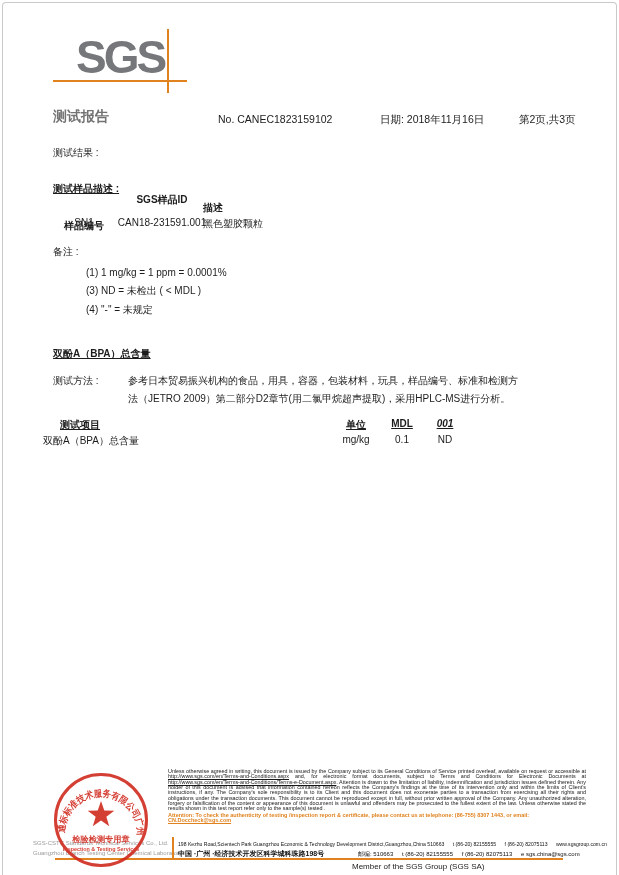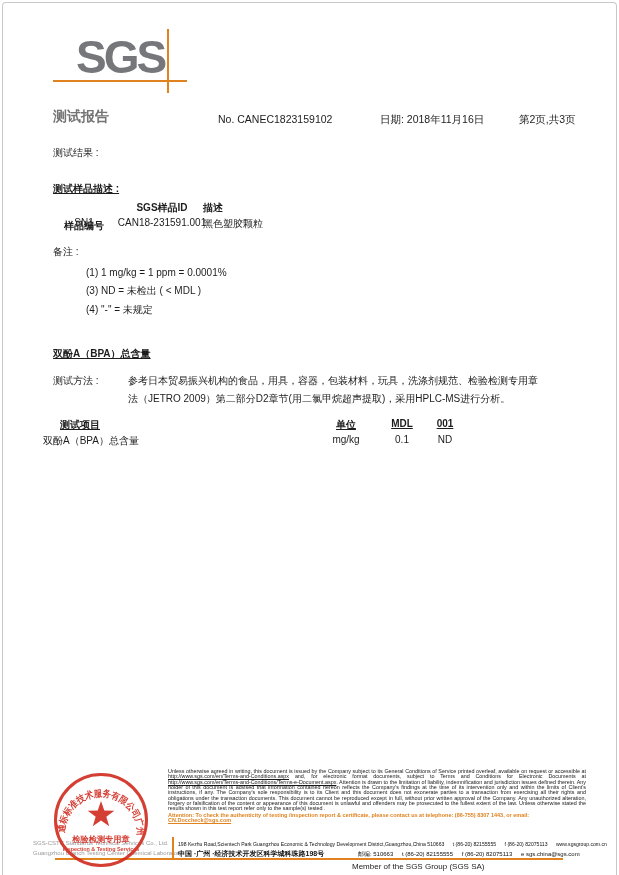--- a/index.html
+++ b/index.html
@@ -14,28 +14,28 @@
   .logo-vline{position:absolute;left:167px;top:29px;width:2px;height:64px;background:#e0821e;}
   .logo-hline{position:absolute;left:53px;top:80px;width:134px;height:2px;background:#e0821e;}
   
   .hdr-title{left:53px;top:108px;font-size:14px;font-weight:bold;color:#737373;}
   .hdr-no{left:218px;top:113px;font-size:10.5px;}
   .hdr-date{left:380px;top:113px;font-size:10.5px;}
   .hdr-page{left:519px;top:113px;font-size:10.5px;}
   .body-txt{font-size:10px;}
   .bold{font-weight:bold;}
   .u{text-decoration:underline;}
-  .it{}
+  .it{font-style:italic;}
   .ctr{text-align:center;}
   
   .sc1{left:52px;width:64px;}
   .sc2{left:112px;width:100px;}
   .sc3{left:203px;}
   
-  .rc-unit{left:325px;width:42px;}
+  .rc-unit{left:335px;width:42px;}
   .rc-mdl{left:384px;width:36px;}
   .rc-001{left:428px;width:34px;}
   
   .legal-block{position:absolute;left:168px;top:769px;width:418px;white-space:normal;}
   .legal{margin:0;font-size:5.4px;line-height:5.35px;text-align:justify;color:#1a1a1a;
          font-family:"Liberation Sans",sans-serif;}
   .legal .lnk{text-decoration:underline;}
   .attention{margin:1px 0 0 0;font-size:5.5px;line-height:5.6px;font-weight:bold;
          color:#e0821e;text-align:left;}
   .attention .lnk{text-decoration:underline;color:#e0821e;}
@@ -67,37 +67,37 @@
   <div class="abs hdr-no">No. CANEC1823159102</div>
   <div class="abs hdr-date">日期: 2018年11月16日</div>
   <div class="abs hdr-page">第2页,共3页</div>
 
   <div class="abs body-txt" style="left:53px;top:146px;">测试结果 :</div>
 
   <div class="abs body-txt bold u" style="left:53px;top:182px;">测试样品描述 :</div>
 
   <div>
     <div class="abs body-txt bold ctr sc1" style="top:219px;">样品编号</div>
-    <div class="abs body-txt bold ctr sc2" style="top:201px;">SGS样品ID</div>
+    <div class="abs body-txt bold ctr sc2" style="top:193px;">SGS样品ID</div>
     <div class="abs body-txt bold sc3" style="top:201px;">描述</div>
     <div class="abs body-txt ctr sc1" style="top:217px;">SN1</div>
     <div class="abs body-txt ctr sc2" style="top:217px;">CAN18-231591.001</div>
     <div class="abs body-txt sc3" style="top:217px;">黑色塑胶颗粒</div>
   </div>
 
   <div class="abs body-txt" style="left:53px;top:245px;">备注 :</div>
   <div class="abs" style="left:86px;top:264px;line-height:18.4px;">
     <div class="body-txt">(1) 1 mg/kg = 1 ppm = 0.0001%</div>
     <div class="body-txt">(3) ND = 未检出 ( &lt; MDL )</div>
     <div class="body-txt">(4) "-" = 未规定</div>
   </div>
 
   <div class="abs body-txt bold u" style="left:53px;top:347px;">双酚A（BPA）总含量</div>
   <div class="abs body-txt" style="left:53px;top:374px;">测试方法 :</div>
-  <div class="abs body-txt" style="left:128px;top:374px;">参考日本贸易振兴机构的食品，用具，容器，包装材料，玩具，洗涤剂规范、检验检测专用章</div>
+  <div class="abs body-txt" style="left:128px;top:374px;">参考日本贸易振兴机构的食品，用具，容器，包装材料，玩具，样品编号、标准和检测方</div>
   <div class="abs body-txt" style="left:128px;top:392px;">法（JETRO 2009）第二部分D2章节(用二氯甲烷超声提取)，采用HPLC-MS进行分析。</div>
 
   <div>
     <div class="abs body-txt bold u" style="left:60px;top:418px;">测试项目</div>
     <div class="abs body-txt bold u ctr rc-unit" style="top:418px;">单位</div>
     <div class="abs body-txt bold u ctr rc-mdl" style="top:418px;">MDL</div>
     <div class="abs body-txt bold u it ctr rc-001" style="top:418px;">001</div>
     <div class="abs body-txt" style="left:43px;top:434px;">双酚A（BPA）总含量</div>
     <div class="abs body-txt ctr rc-unit" style="top:434px;">mg/kg</div>
     <div class="abs body-txt ctr rc-mdl" style="top:434px;">0.1</div>

